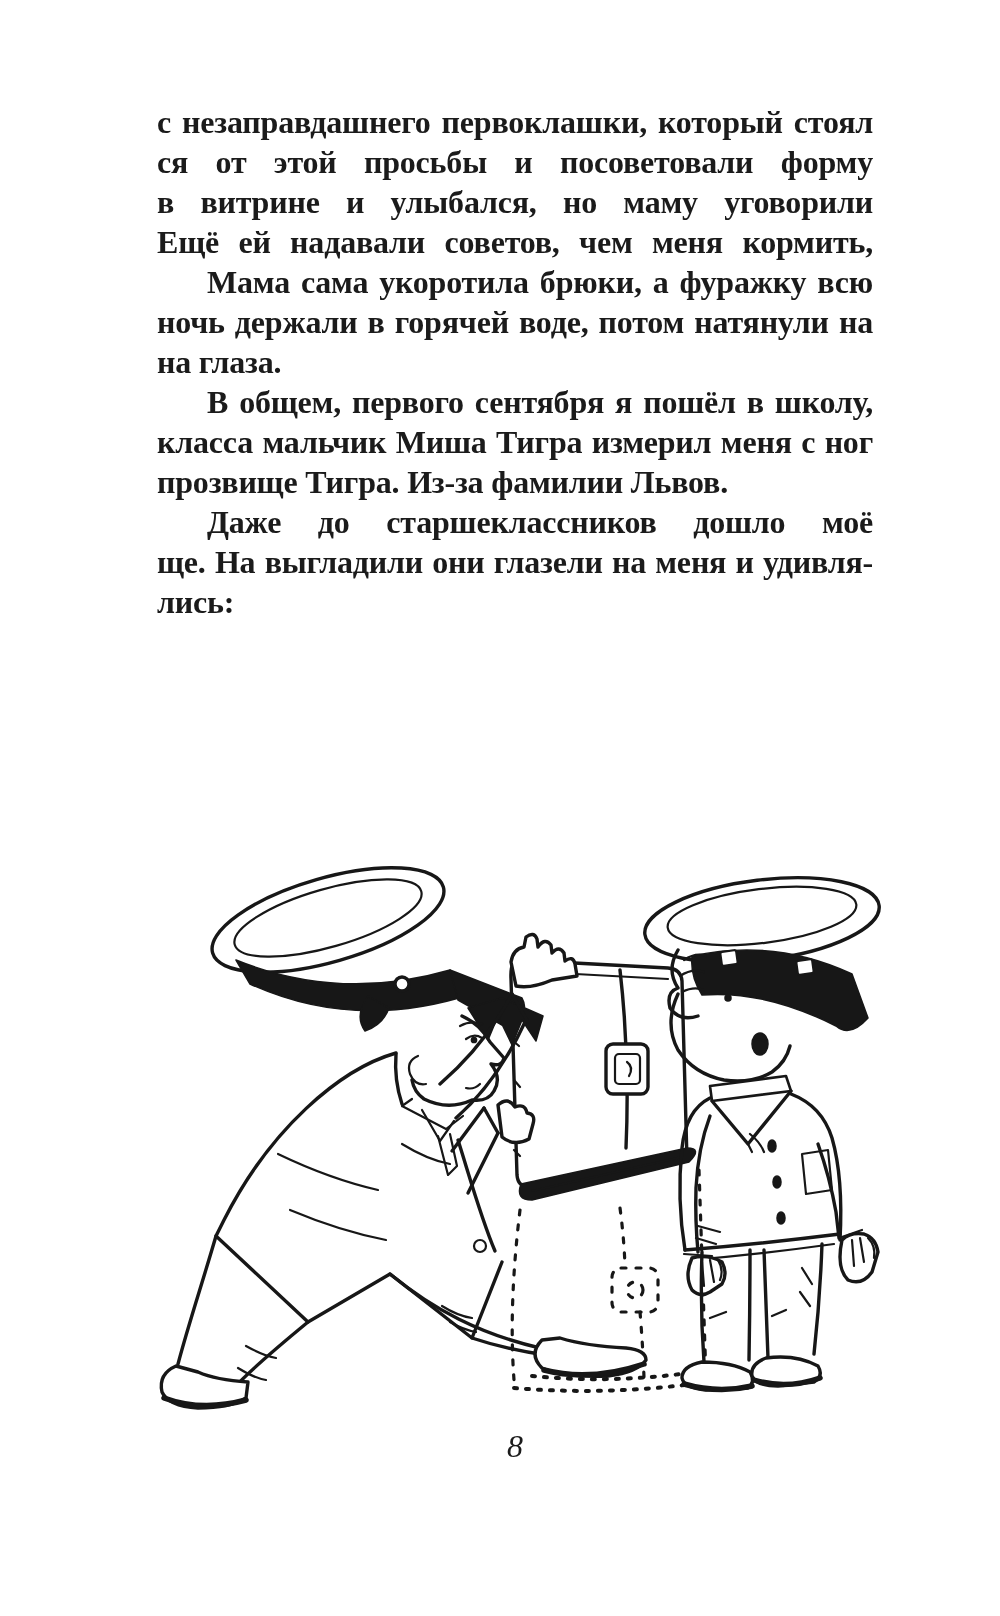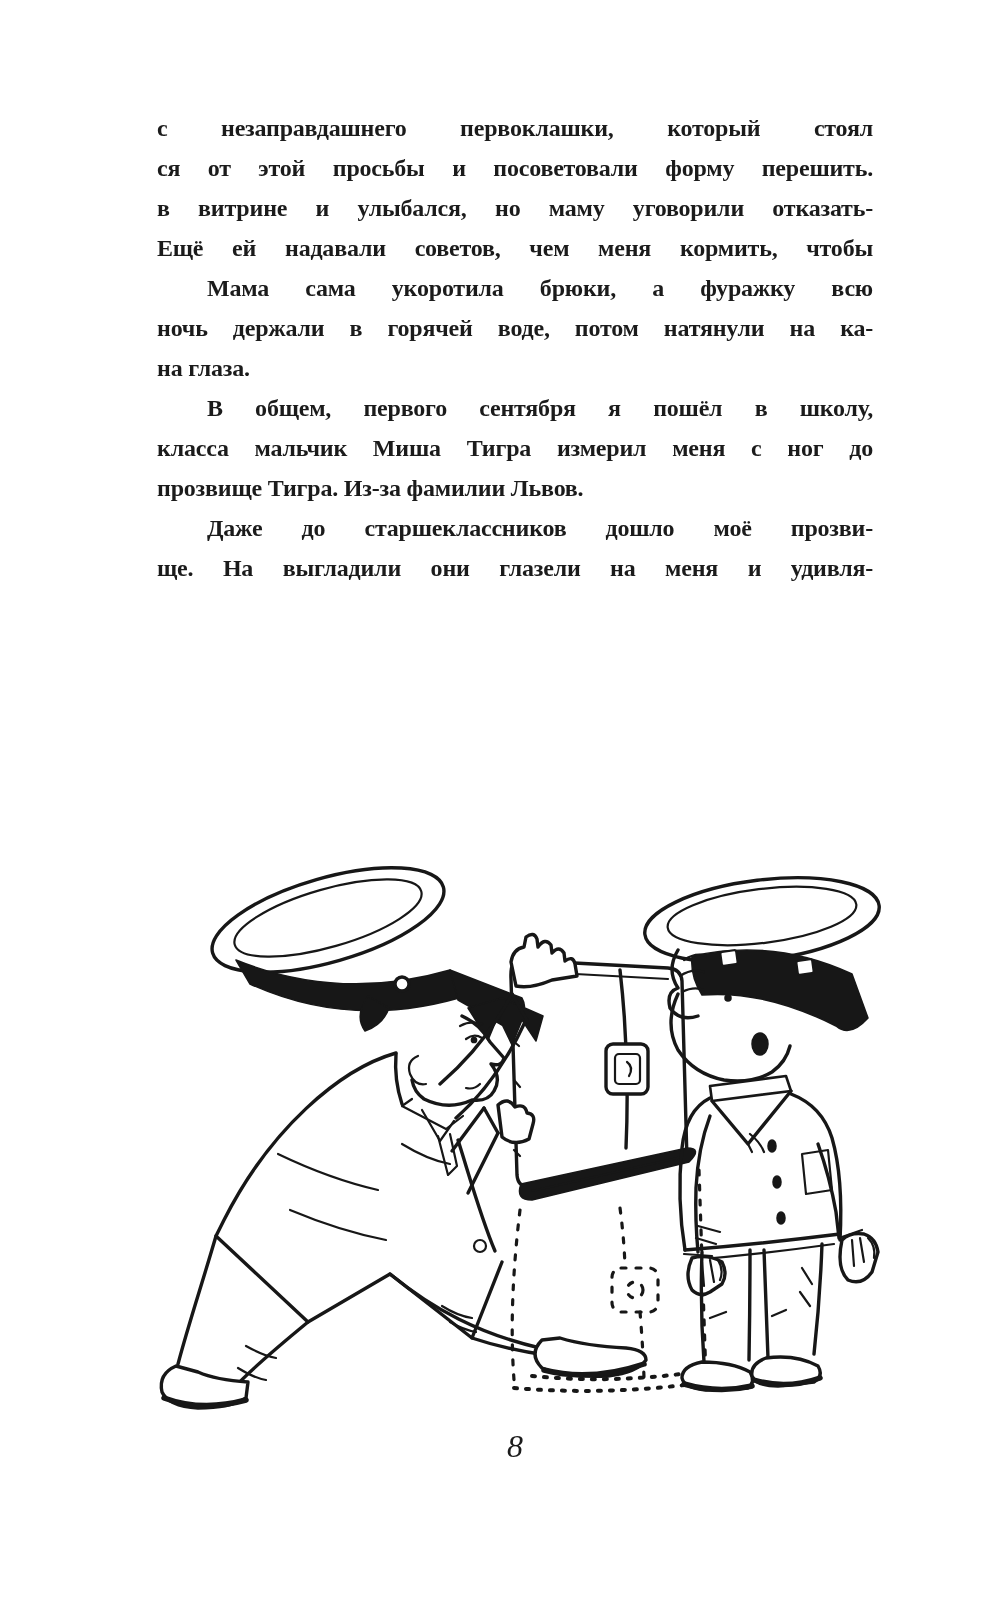--- a/index.html
+++ b/index.html
@@ -2,22 +2,22 @@
 <html lang="ru"><head>
 <meta charset="utf-8">
 <style>
   html,body{margin:0;padding:0;}
   body{
     width:1000px;height:1616px;background:#ffffff;position:relative;overflow:hidden;
     font-family:"Liberation Serif","DejaVu Serif",serif;
   }
   .page{position:absolute;inset:0;background:#ffffff;}
   .text-block{
-    position:absolute;left:157px;top:108px;width:716px;
-    color:#1b1b1b;font-weight:700;font-size:24px;line-height:40px;
+    position:absolute;left:157px;top:102px;width:716px;
+    color:#1b1b1b;font-weight:700;font-size:32px;line-height:40px;
     letter-spacing:-0.2px;
   }
   .line{
     height:40px;overflow:hidden;white-space:normal;
     text-align:justify;text-align-last:justify;
   }
   .line.end{text-align-last:left;}
   .line.indent{padding-left:50px;}
   .illustration{position:absolute;left:150px;top:848px;width:740px;height:565px;}
   .page-number{
@@ -44,20 +44,21 @@
     <div class="line">в витрине и улыбался, но маму уговорили отказать-</div>
     <div class="line">Ещё ей надавали советов, чем меня кормить, чтобы</div>
     <div class="line indent">Мама сама укоротила брюки, а фуражку всю</div>
     <div class="line">ночь держали в горячей воде, потом натянули на ка-</div>
     <div class="line end">на глаза.</div>
     <div class="line indent">В общем, первого сентября я пошёл в школу,</div>
     <div class="line">класса мальчик Миша Тигра измерил меня с ног до</div>
     <div class="line end">прозвище Тигра. Из-за фамилии Львов.</div>
     <div class="line indent">Даже до старшеклассников дошло моё прозви-</div>
     <div class="line">ще. На выгладили они глазели на меня и удивля-</div>
+    <div class="line end">лись:</div>
   </div>
 
   <svg class="illustration" viewBox="0 0 740 565" role="img" aria-label="Ink drawing: a tall schoolboy in a peaked cap measures a smaller surprised schoolboy with a big briefcase; a dashed outline marks the second briefcase length">
 
     <g>
       <path class="wfill" d="M 368,112 L 518,120 Q 531,121 532,133 L 537,312 L 378,338 Q 368,339 367,327 L 361,131 Q 360,113 368,112 Z"></path>
       <path class="ln2" d="M 370,123 L 518,131"></path>
       <path class="ln" d="M 470,122 Q 480,210 476,300"></path>
       <path class="ln2" d="M 364,152 l 7,7 M 362,192 l 7,6 M 364,232 l 6,7 M 362,270 l 7,6 M 364,302 l 6,6"></path>
       <rect class="wfill" x="456" y="196" width="42" height="50" rx="7"></rect>

